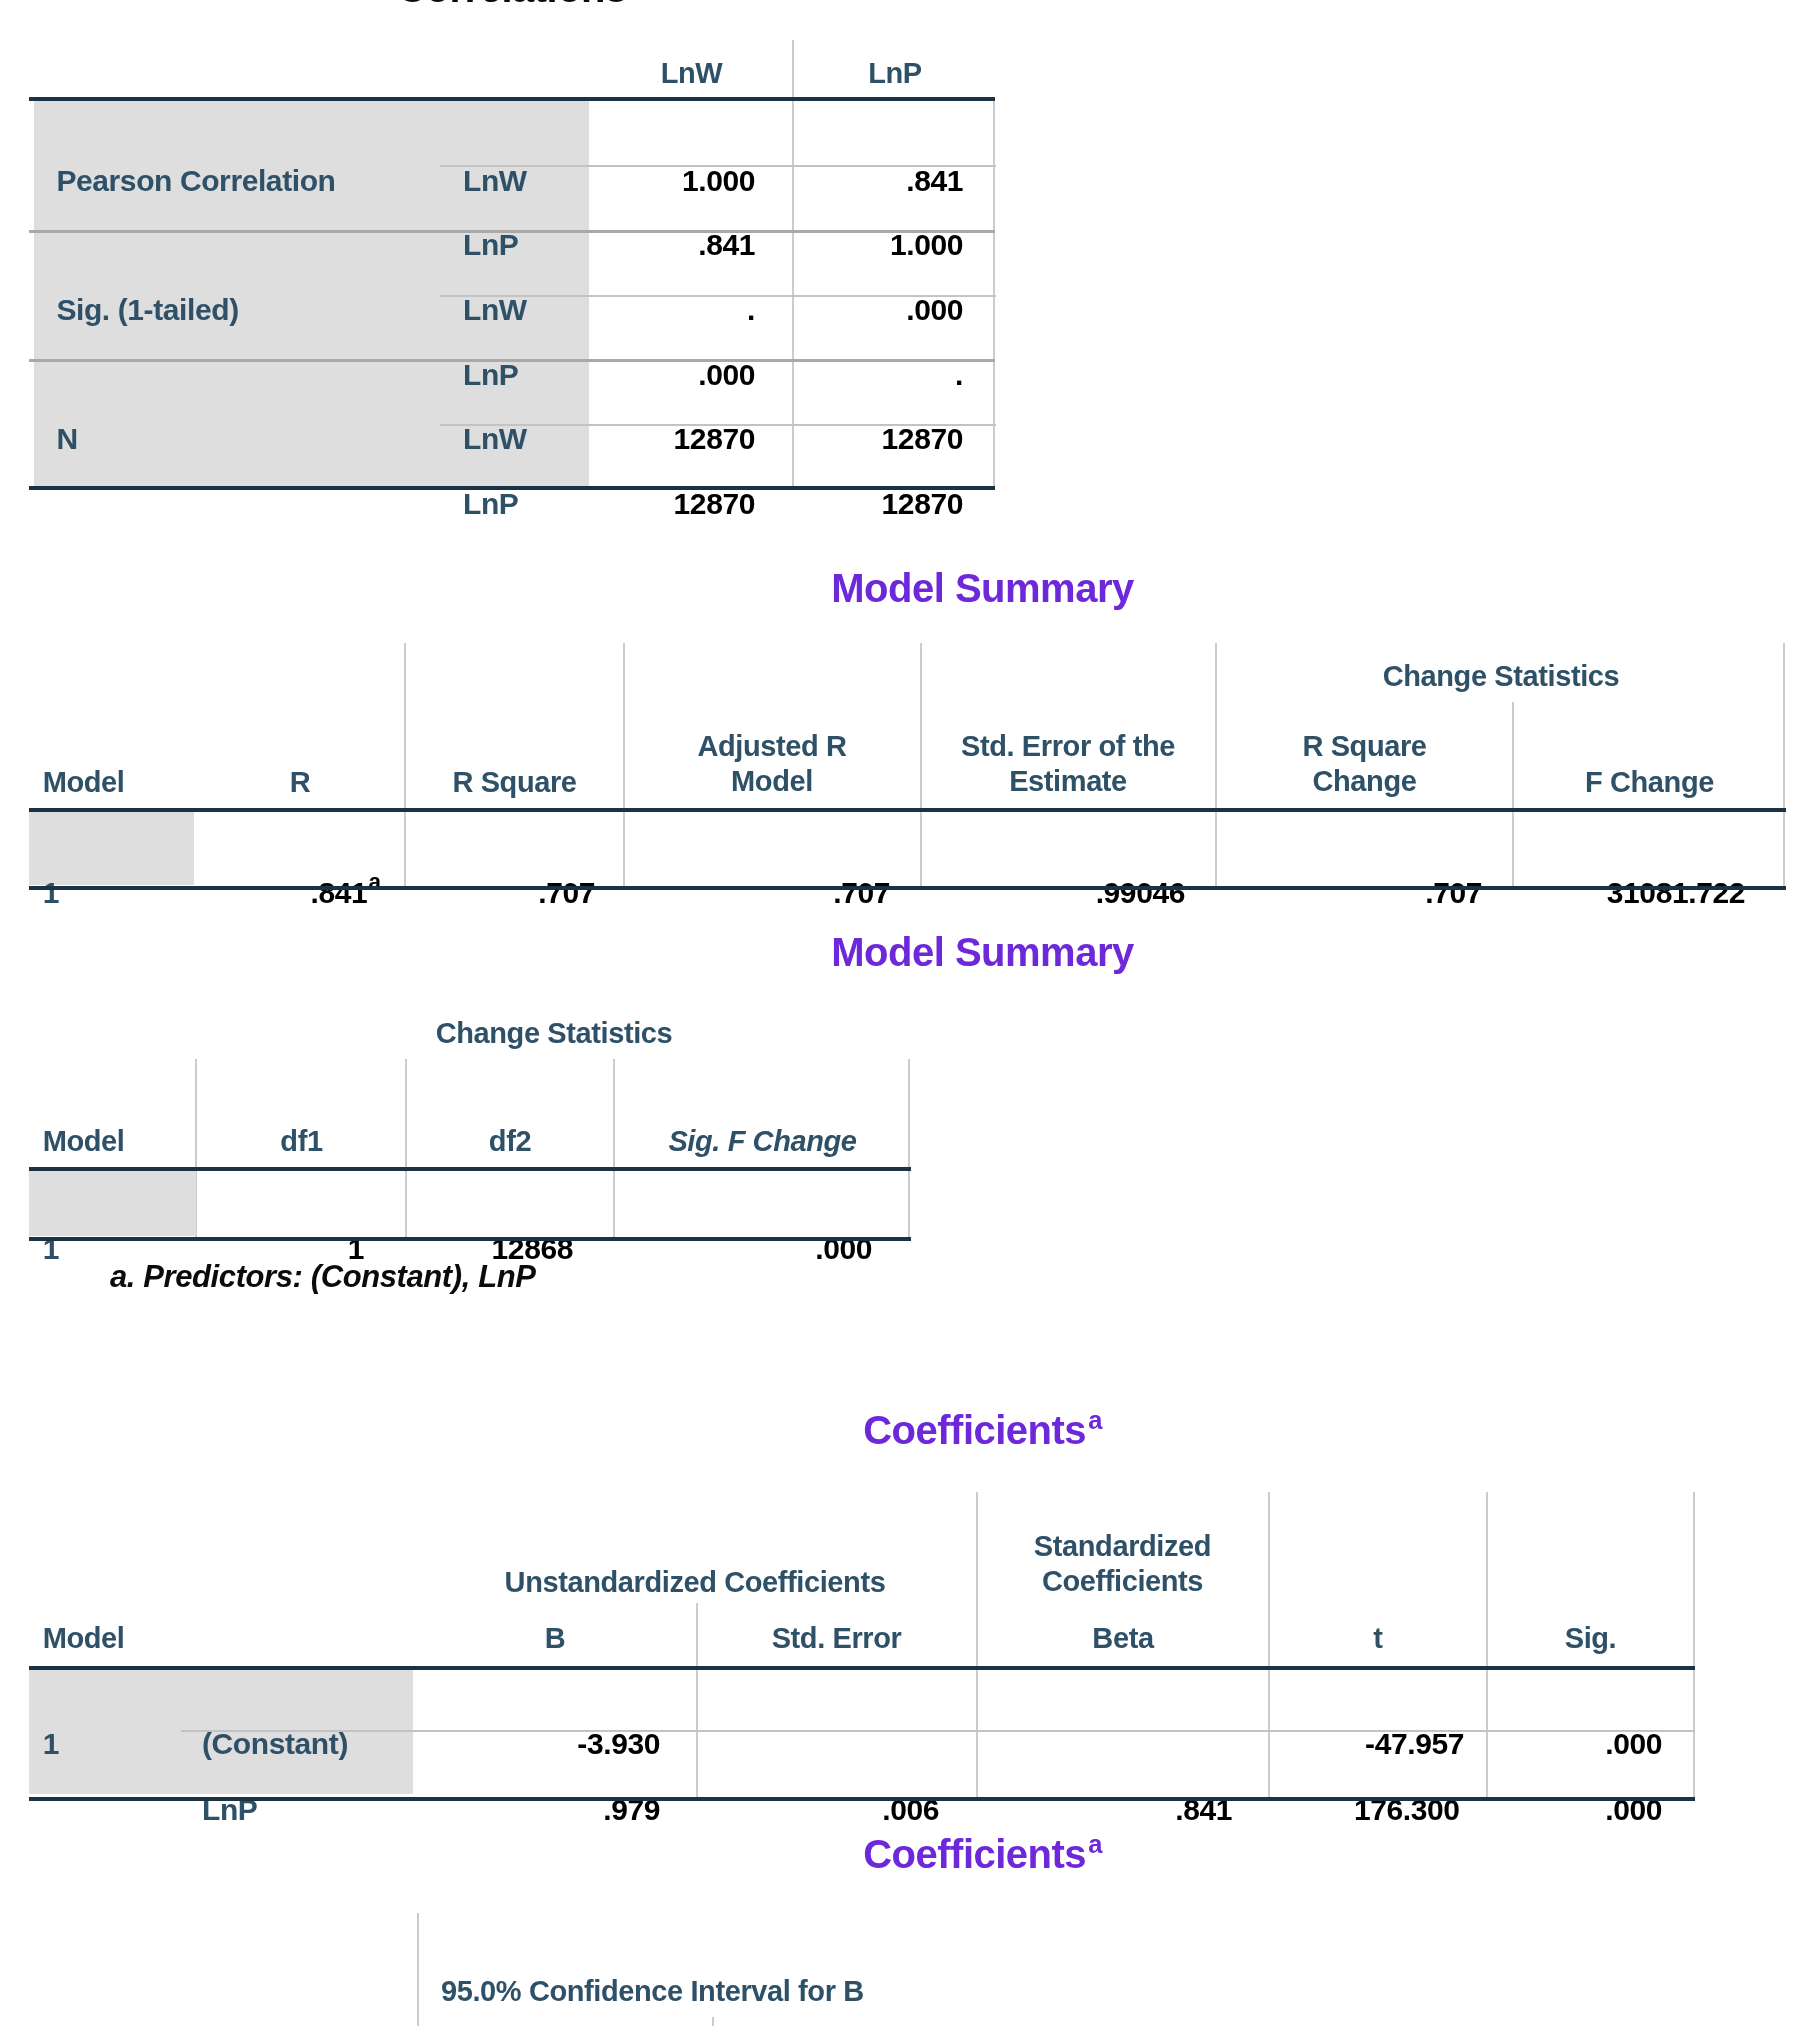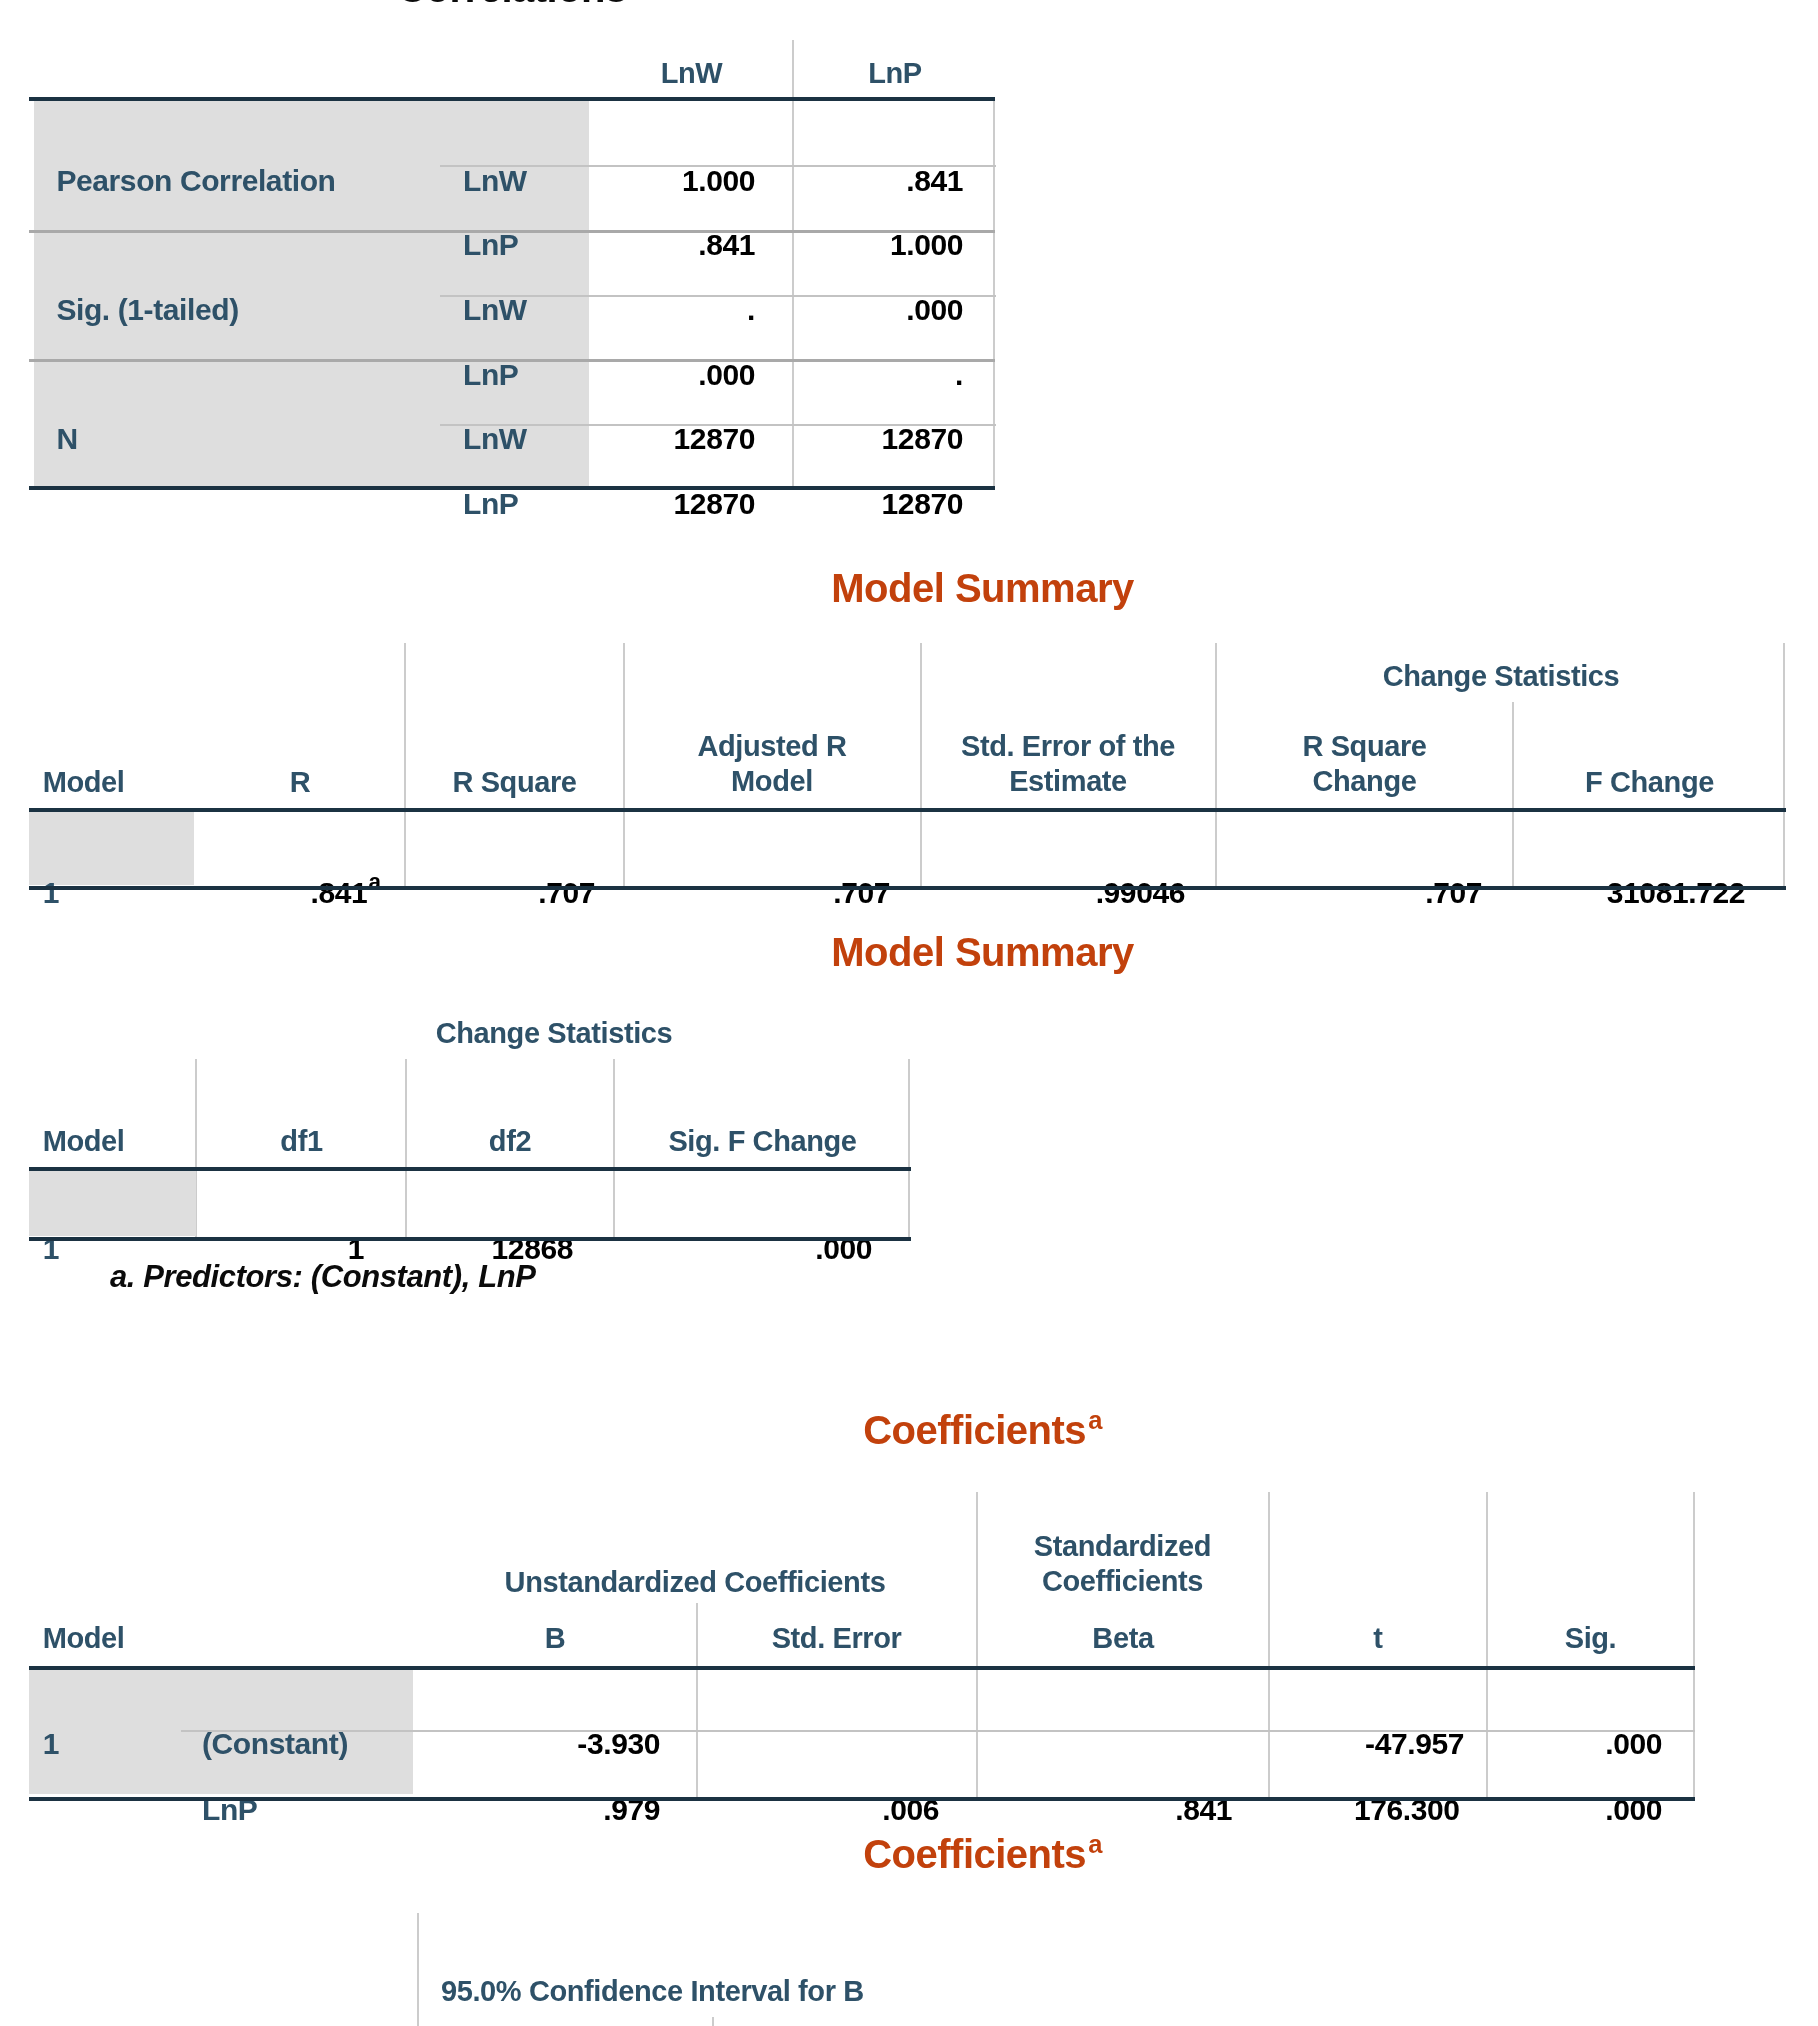--- a/index.html
+++ b/index.html
@@ -2,21 +2,21 @@
 <html><head>
 <meta charset="utf-8">
 <style>
   html,body{margin:0;padding:0;background:#ffffff;}
   #page{
     position:relative;width:1818px;height:2027px;background:#ffffff;
     overflow:hidden;font-family:"Liberation Sans",sans-serif;font-weight:700;
   }
   .title{
     position:absolute;left:0;width:1818px;box-sizing:border-box;padding-left:147px;
-    text-align:center;font-size:40px;line-height:47px;color:#c2410c;letter-spacing:-0.5px;
+    text-align:center;font-size:40px;line-height:47px;color:#6d28d9;letter-spacing:-0.5px;
   }
   .title-corr{position:absolute;left:29px;width:966px;top:-35px;text-align:center;
     font-size:40px;line-height:47px;color:#0b0b0b;letter-spacing:-0.5px;}
   .tsup{font-size:25.5px;position:relative;top:-14.7px;margin-left:2px;}
   .tbl{position:absolute;}
   .thick{position:absolute;height:3.9px;background:#1b3242;}
   .lrule{position:absolute;height:2px;background:#c3c3c3;}
   .grule{position:absolute;height:2.9px;background:#a9a9a9;}
   .vline{position:absolute;width:2px;background:#cccccc;}
   .gbg{position:absolute;background:#dedede;}
@@ -124,21 +124,21 @@
     <div class="hc c" style="left:167px;top:0;width:716px;height:39px;">Change Statistics</div>
 
     <div class="vline" style="left:166px;top:47px;height:178px;"></div>
     <div class="vline" style="left:376px;top:47px;height:178px;"></div>
     <div class="vline" style="left:584px;top:47px;height:178px;"></div>
     <div class="vline" style="left:879px;top:47px;height:178px;"></div>
 
     <div class="hc" style="left:13.7px;top:108px;width:147px;height:39px;">Model</div>
     <div class="hc c" style="left:167px;top:108px;width:211px;height:39px;">df1</div>
     <div class="hc c" style="left:377px;top:108px;width:208px;height:39px;">df2</div>
-    <div class="hc c" style="left:585px;top:108px;width:297px;height:39px;">Sig. F Change</div>
+    <div class="hc c" style="left:585px;top:108px;width:297px;height:39px;font-style:italic;">Sig. F Change</div>
 
     <div class="thick" style="left:0;top:155px;width:882px;"></div>
     <div class="gbg" style="left:0;top:159px;width:167px;height:65px;"></div>
 
     <div class="vc lbl" style="left:13.7px;top:155px;width:118px;height:71px;">1</div>
     <div class="vc r val" style="left:167px;top:155px;width:211px;height:71px;padding-right:43px;">1</div>
     <div class="vc r val" style="left:377px;top:155px;width:208px;height:71px;padding-right:41px;">12868</div>
     <div class="vc r val" style="left:585px;top:155px;width:297px;height:71px;padding-right:39px;">.000</div>
 
     <div class="thick" style="left:0;top:225px;width:882px;"></div>

